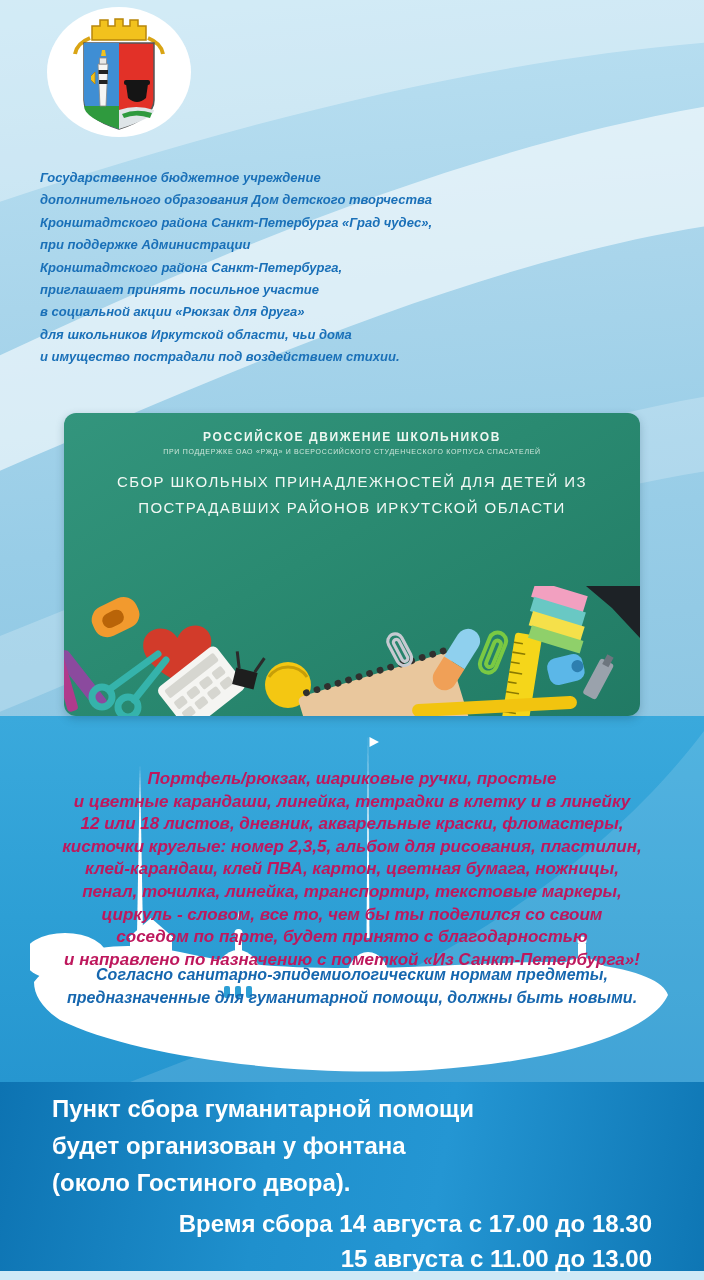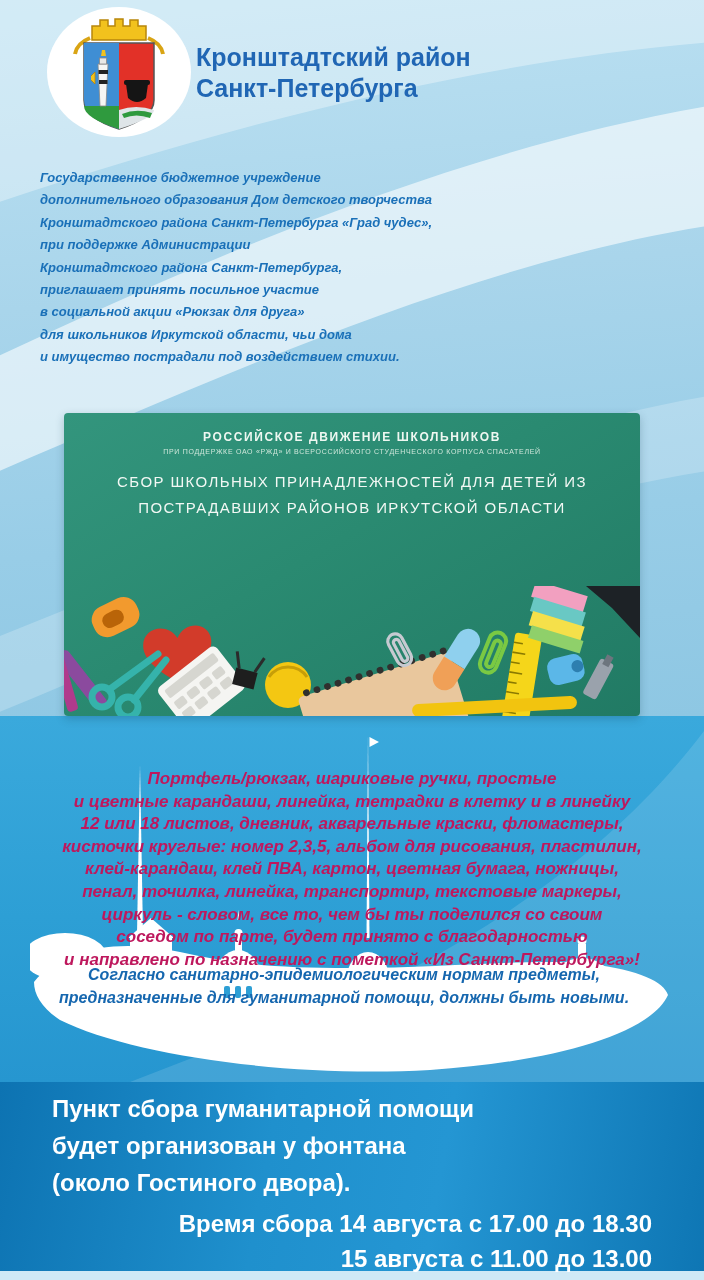--- a/index.html
+++ b/index.html
@@ -20,39 +20,39 @@
   .bottom-strip{position:absolute;left:0;top:1271px;width:704px;height:9px;background:#cfe9f6;}
   
   .logo{position:absolute;left:46px;top:6px;width:146px;height:132px;}
   .district-title{position:absolute;left:196px;top:42px;
     color:#2066b4;font-size:25px;font-weight:bold;line-height:31px;white-space:pre-line;}
   
   .intro{position:absolute;left:40px;top:167px;width:625px;
     color:#1a70b8;font-size:13px;font-weight:bold;font-style:italic;line-height:22.4px;
     white-space:pre-line;}
   
-  .banner{position:absolute;left:64px;top:413px;width:576px;height:303px;border-radius:4px;
+  .banner{position:absolute;left:64px;top:413px;width:576px;height:303px;border-radius:12px;
     background:linear-gradient(150deg,#33957d 0%,#2a8a71 45%,#217a64 100%);
     overflow:hidden;box-shadow:0 3px 8px rgba(20,60,80,.25);}
   .banner-org1{margin-top:17px;text-align:center;color:#eef7f1;
     font-size:12px;font-weight:bold;letter-spacing:1.6px;}
   .banner-org2{margin-top:4px;text-align:center;color:#cfe7db;
     font-size:7px;letter-spacing:.7px;}
   .banner-title{margin-top:26px;text-align:center;color:#ffffff;
     font-size:31px;font-weight:bold;letter-spacing:3px;}
   .banner-subtitle{margin-top:14px;text-align:center;color:#f2f8f4;
     font-size:15px;font-weight:normal;letter-spacing:1.4px;line-height:26px;white-space:pre-line;}
   .supplies{position:absolute;left:0;bottom:0;width:576px;height:130px;}
   
   .skyline{position:absolute;left:30px;top:720px;width:645px;height:360px;}
   
   .items{position:absolute;left:22px;top:768px;width:660px;text-align:center;
     color:#be185d;font-size:17px;font-weight:bold;font-style:italic;line-height:22.6px;
     white-space:pre-line;z-index:4;}
-  .sanitary{position:absolute;left:32px;top:963px;width:624px;text-align:center;
+  .sanitary{position:absolute;left:40px;top:963px;width:624px;text-align:center;
     color:#1667af;font-size:16px;font-weight:bold;font-style:italic;line-height:23px;
     white-space:pre-line;z-index:4;}
   .point{position:absolute;left:52px;top:1090px;width:600px;text-align:left;
     color:#ffffff;font-size:24px;font-weight:bold;line-height:37px;white-space:pre-line;z-index:4;}
   .time{position:absolute;left:52px;top:1206px;width:600px;text-align:right;
     color:#ffffff;font-size:24px;font-weight:bold;line-height:35px;white-space:pre-line;z-index:4;}
 </style>
 </head>
 <body>
 
@@ -134,22 +134,20 @@
       <rect x="52.5" y="64" width="9.5" height="4" fill="#222"></rect>
       <rect x="53" y="74" width="8.5" height="4" fill="#222"></rect>
       <rect x="53.5" y="52" width="7" height="6" fill="#e8e8e6" stroke="#888" stroke-width="0.8"></rect>
       <path d="M 55,50 L 60,50 L 59,44 L 56,44 Z" fill="#f2c21d"></path>
       <path d="M 45,70 L 49,66 L 49,78 L 45,74" fill="#f2c21d" stroke="#b8860b" stroke-width="0.8"></path>
 
       <path d="M 80,78 L 102,78 L 100,92 Q 91,100 82,92 Z" fill="#151515"></path>
       <rect x="78" y="74" width="26" height="5" rx="2" fill="#151515"></rect>
     </svg>
   </div>
-  <div class="district-title">Кронштадтский район
-Санкт-Петербурга</div>
 
   <div class="intro">Государственное бюджетное учреждение
 дополнительного образования Дом детского творчества
 Кронштадтского района Санкт-Петербурга «Град чудес»,
 при поддержке Администрации
 Кронштадтского района Санкт-Петербурга,
 приглашает принять посильное участие
 в социальной акции «Рюкзак для друга»
 для школьников Иркутской области, чьи дома
 и имущество пострадали под воздействием стихии.</div>

